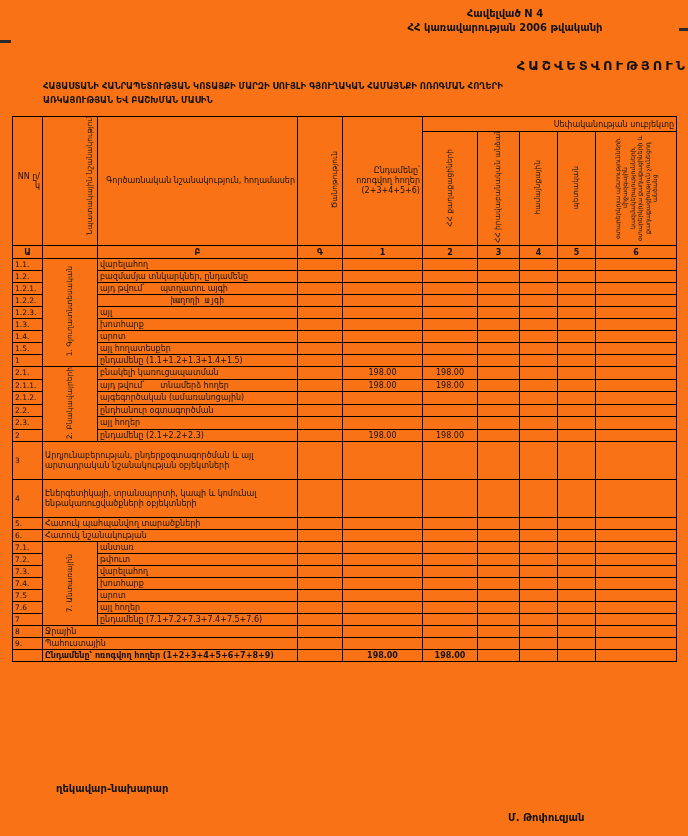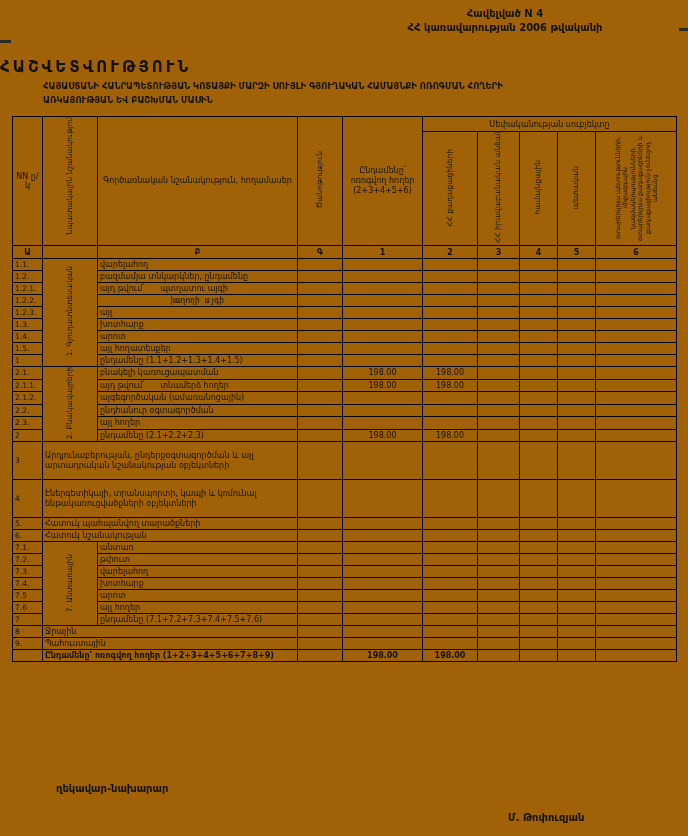--- a/index.html
+++ b/index.html
@@ -1,36 +1,36 @@
 <!DOCTYPE html>
 <html><head>
 <meta charset="utf-8">
 <style>
   * { box-sizing: border-box; margin: 0; padding: 0; }
   html,body { width: 688px; background: #ffffff; }
   body { font-family: "DejaVu Sans", sans-serif; color: #111; }
-  .page { position: relative; width: 688px; height: 836px; background: #a16207; overflow: hidden; }
+  .page { position: relative; width: 688px; height: 836px; background: #f97316; overflow: hidden; }
 
   .artifact-l { position:absolute; left:0; top:40px; width:11px; height:3px; background:#2a2a2a; }
   .artifact-r { position:absolute; right:0; top:28px; width:9px; height:3px; background:#2a2a2a; }
 
   .appendix { position:absolute; top:7px; left:340px; width:330px; text-align:center;
               font-weight:bold; font-size:10px; line-height:1.35; }
-  .title { position:absolute; top:58px; left:0; width:100%; text-align:left;
-           font-size:15px; font-weight:bold; letter-spacing:3px; }
+  .title { position:absolute; top:58px; left:0; width:100%; text-align:right;
+           font-size:13px; font-weight:bold; letter-spacing:3px;padding-left:11px; }
   .subtitle { position:absolute; top:80px; left:0; width:100%; text-align:left;
               font-weight:bold; font-size:8.5px; line-height:1.6;margin-left:43px; }
 
   table.report { position:absolute; top:116px; left:12px; width:664px;
                  border-collapse:collapse; table-layout:fixed; }
   .report th, .report td { border:1px solid #000; font-size:8px; padding:0 2px;
                            overflow:hidden; vertical-align:middle; }
   .report th { font-weight:normal; text-align:center; }
   tr.h-top { height:15px; }
-  tr.h-top th { font-size:8px; }
+  tr.h-top th { font-size:8px;text-align:right; }
   tr.h-main { height:114px; }
   tr.h-main th { vertical-align:middle; }
   tr.h-idx { height:13px; }
   tr.h-idx th { font-weight:bold; font-size:8px; }
 
   .vert-up { writing-mode: vertical-rl; transform: rotate(180deg); display:inline-block;
              white-space:nowrap; font-size:7.5px; line-height:1.15; max-height:110px; }
   .vert-wrap { white-space:normal; font-size:6.2px; letter-spacing:0; max-height:108px; line-height:1.2; }
   .h-func, .h-total { font-size:8px; line-height:1.25; }
 

